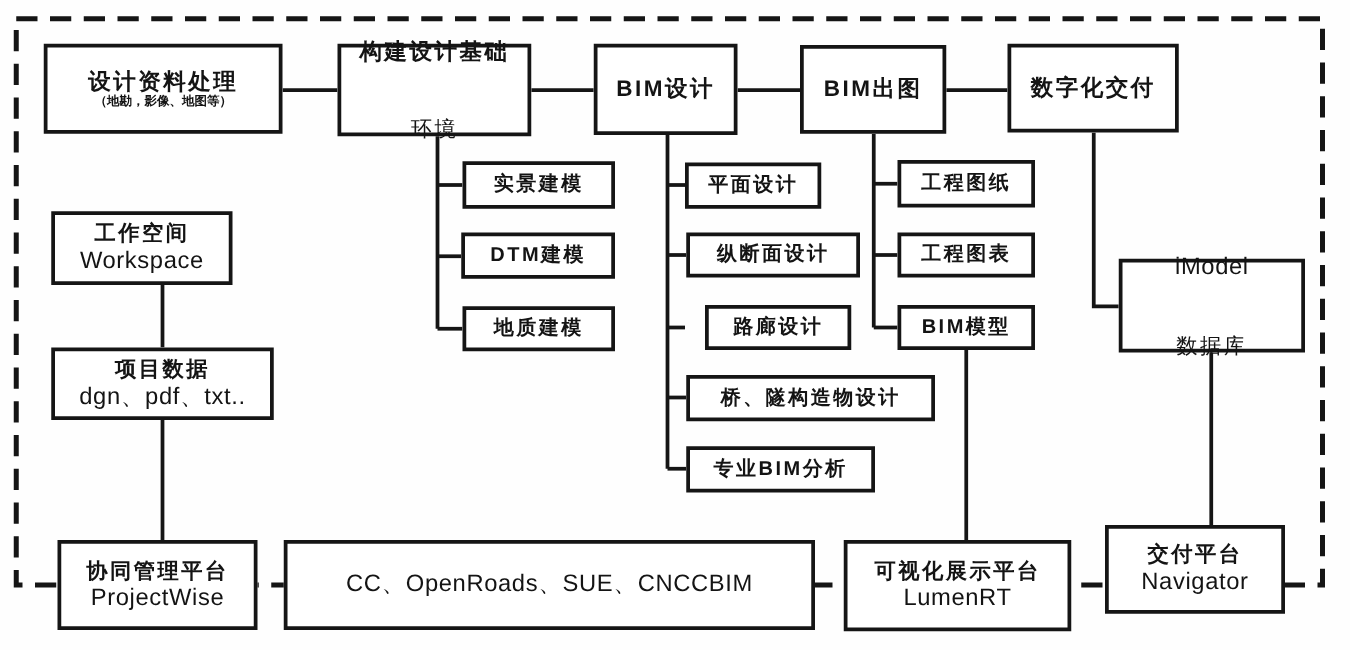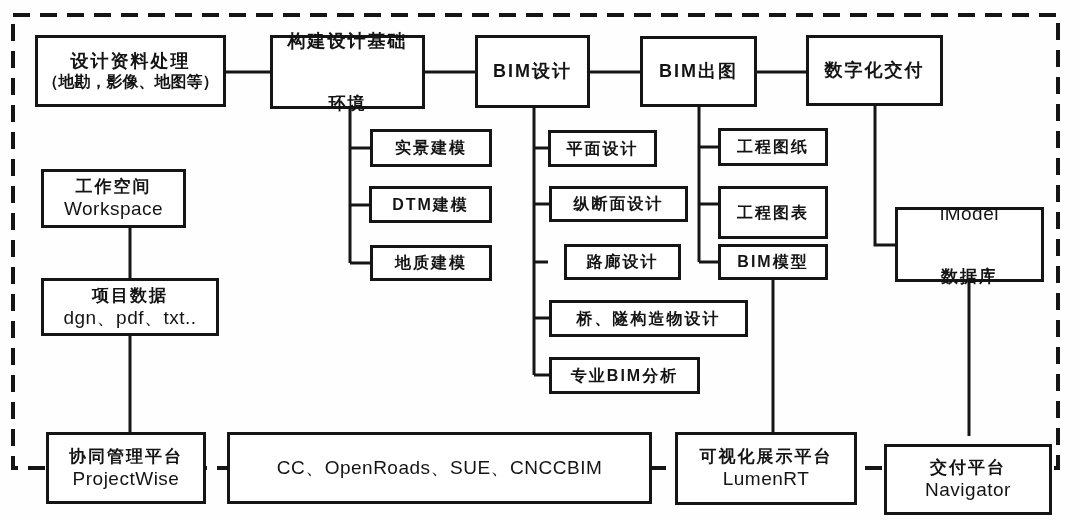--- a/index.html
+++ b/index.html
@@ -7,24 +7,24 @@
     position:relative;width:1080px;height:520px;background:#fefefe;overflow:hidden;
     font-family:"Liberation Sans","DejaVu Sans",sans-serif;color:#141414;
   }
   .wires{position:absolute;left:0;top:0;z-index:0;}
   .box{
     position:absolute;z-index:1;background:#ffffff;border:3px solid #151515;
     box-sizing:border-box;display:flex;flex-direction:column;align-items:center;
     justify-content:center;text-align:center;line-height:1.25;letter-spacing:2px;
   }
   .box .l1{font-size:17px;font-weight:600;white-space:nowrap;}
-  .box .l2{font-size:17px;font-weight:700;white-space:nowrap;margin-top:40px;}
+  .box .l2{font-size:17px;font-weight:400;white-space:nowrap;margin-top:40px;}
   .box.top .l1{font-size:18px;}
   .box.child .l1{font-size:16px;}
-  .box .paren{font-size:16px;letter-spacing:0;font-weight:600;}
+  .box .paren{font-size:10px;letter-spacing:0;font-weight:600;}
   .box .latin{font-size:19px;letter-spacing:0.5px;font-weight:500;}
 </style>
 </head>
 <body>
 
 <div class="stage">
 
   <svg class="wires" width="1080" height="520" viewBox="0 0 1080 520">
 
     <rect x="13" y="15" width="1045" height="453" fill="none" stroke="#151515" stroke-width="4" stroke-dasharray="17 10"></rect>
@@ -106,21 +106,21 @@
   <div class="box child" style="left:549px;top:300px;width:199px;height:37px">
     <div class="l1">桥、隧构造物设计</div>
   </div>
   <div class="box child" style="left:549px;top:357px;width:151px;height:37px">
     <div class="l1">专业BIM分析</div>
   </div>
 
   <div class="box child" style="left:718px;top:128px;width:110px;height:38px">
     <div class="l1">工程图纸</div>
   </div>
-  <div class="box child" style="left:718px;top:186px;width:110px;height:53px">
+  <div class="box child" style="left:718px;top:186px;width:110px;height:36px">
     <div class="l1">工程图表</div>
   </div>
   <div class="box child" style="left:718px;top:244px;width:110px;height:36px">
     <div class="l1">BIM模型</div>
   </div>
 
   <div class="box" style="left:895px;top:207px;width:149px;height:75px">
     <div class="latin">iModel</div>
     <div class="l2">数据库</div>
   </div>
@@ -138,18 +138,18 @@
     <div class="l1">协同管理平台</div>
     <div class="latin">ProjectWise</div>
   </div>
   <div class="box" style="left:227px;top:432px;width:425px;height:72px">
     <div class="latin">CC、OpenRoads、SUE、CNCCBIM</div>
   </div>
   <div class="box" style="left:675px;top:432px;width:182px;height:73px">
     <div class="l1">可视化展示平台</div>
     <div class="latin">LumenRT</div>
   </div>
-  <div class="box" style="left:884px;top:444px;width:168px;height:71px">
+  <div class="box" style="left:884px;top:420px;width:144px;height:71px">
     <div class="l1">交付平台</div>
     <div class="latin">Navigator</div>
   </div>
 
 </div>
 
 </body></html>

